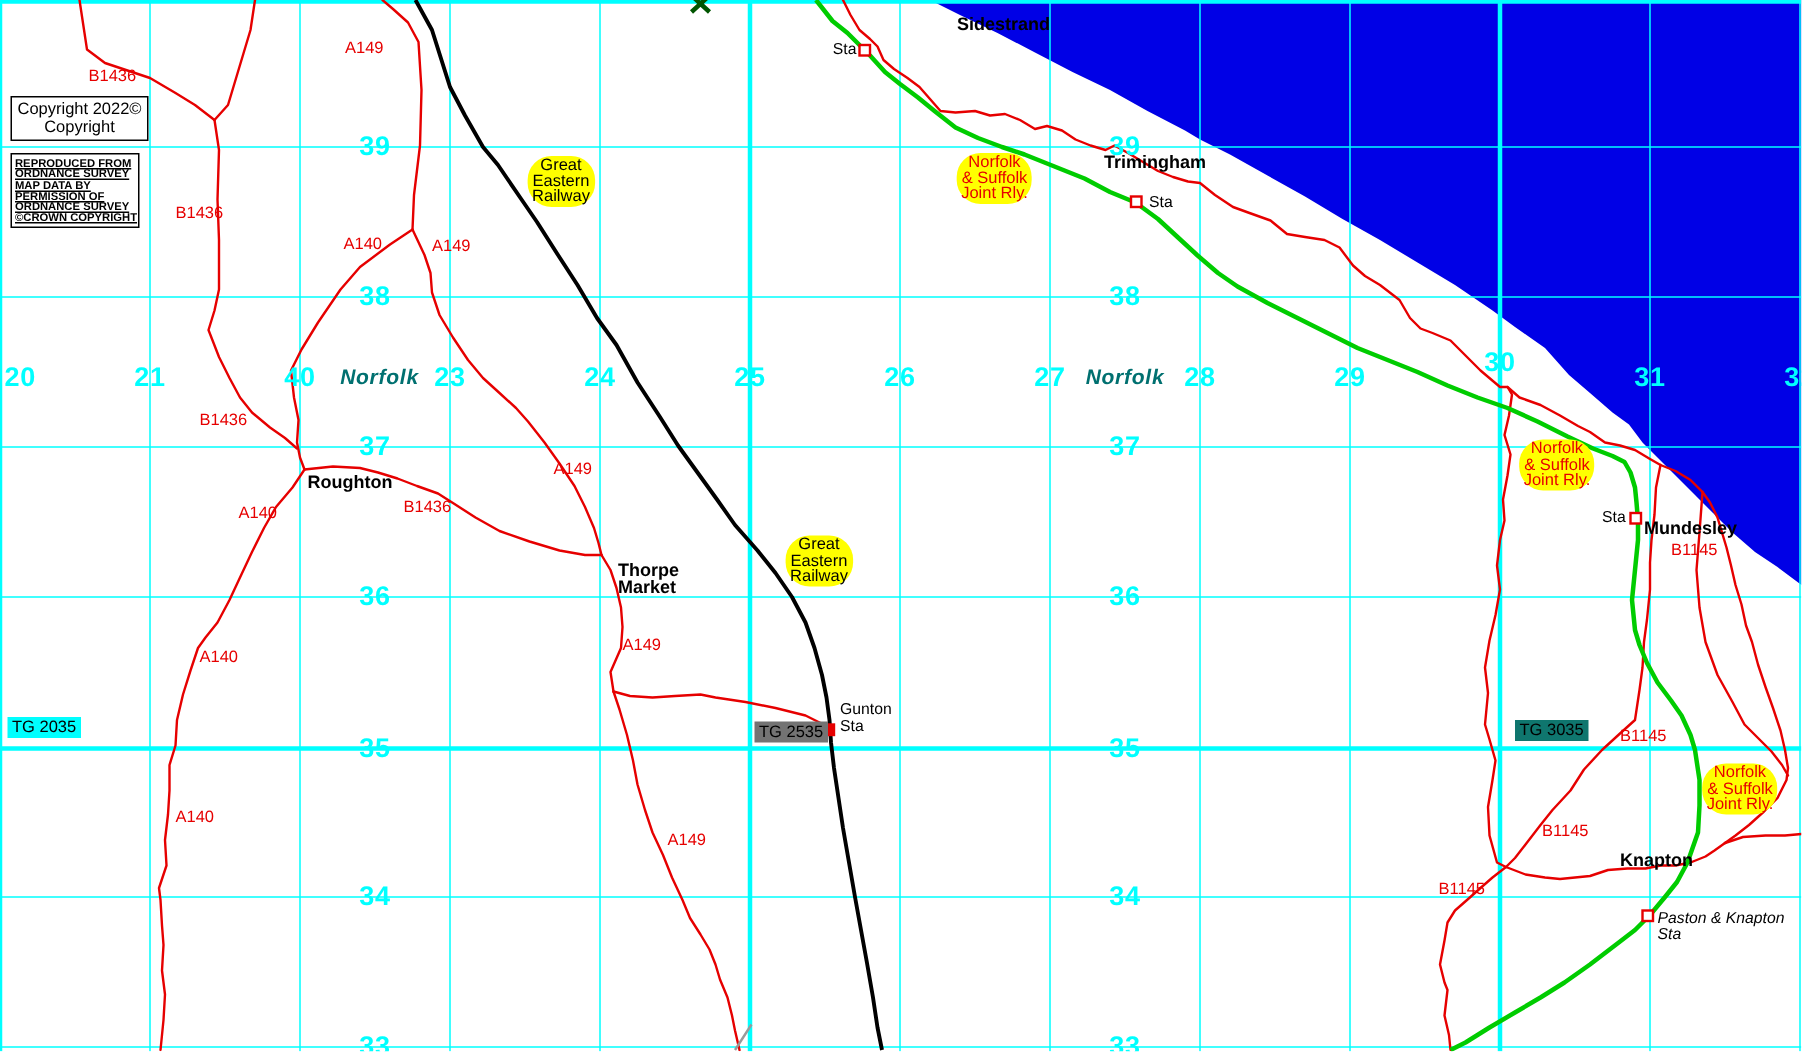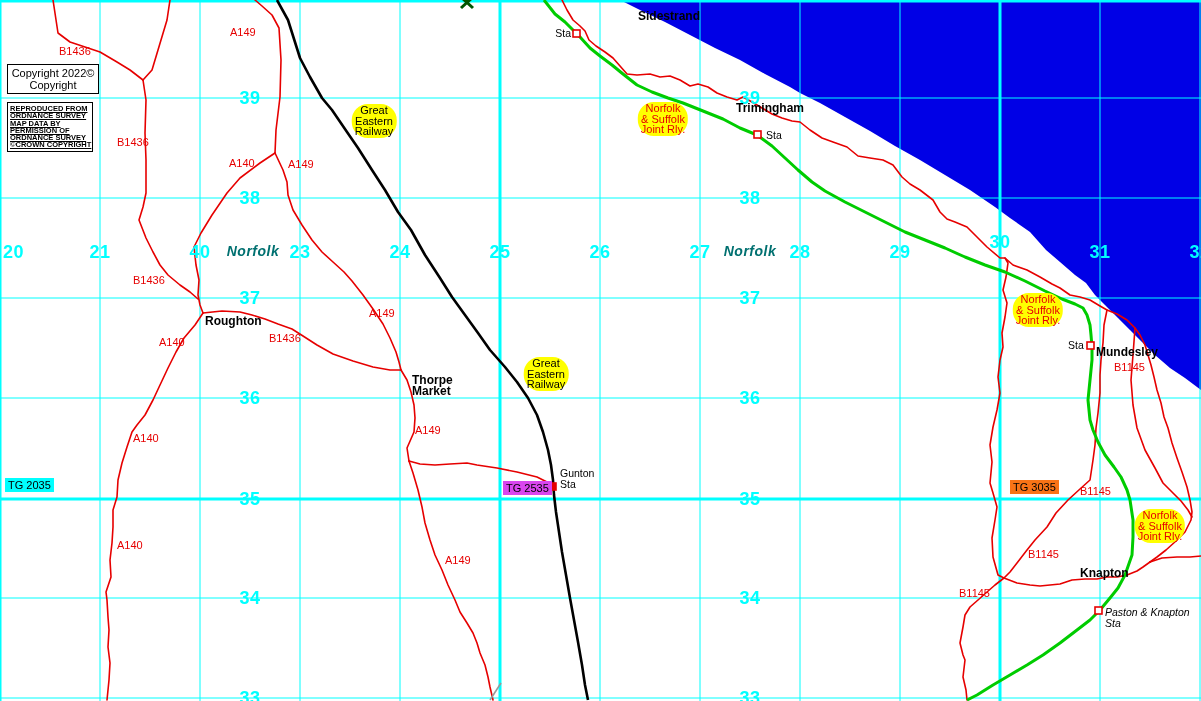--- a/index.html
+++ b/index.html
@@ -177,16 +177,16 @@
       <div class="lbl raillbl" style="left: 663px; top: 102px; color: rgb(230, 0, 0); background: rgb(255, 255, 0);">Norfolk
 &amp; Suffolk
 Joint Rly.</div>
       <div class="lbl raillbl" style="left: 1038px; top: 293px; color: rgb(230, 0, 0); background: rgb(255, 255, 0);">Norfolk
 &amp; Suffolk
 Joint Rly.</div>
       <div class="lbl raillbl" style="left: 1160px; top: 509px; color: rgb(230, 0, 0); background: rgb(255, 255, 0);">Norfolk
 &amp; Suffolk
 Joint Rly.</div>
       <div class="lbl tg" style="left: 5px; top: 478px; background: rgb(0, 255, 255);">TG 2035</div>
-      <div class="lbl tg" style="left: 503px; top: 481px; background: #d946ef;">TG 2535</div>
-      <div class="lbl tg" style="left: 1010px; top: 480px; background: #f97316;">TG 3035</div>
+      <div class="lbl tg" style="left: 503px; top: 481px; background: #737373;">TG 2535</div>
+      <div class="lbl tg" style="left: 1010px; top: 480px; background: #0f766e;">TG 3035</div>
     </div>
 </div>
 
 </body></html>

